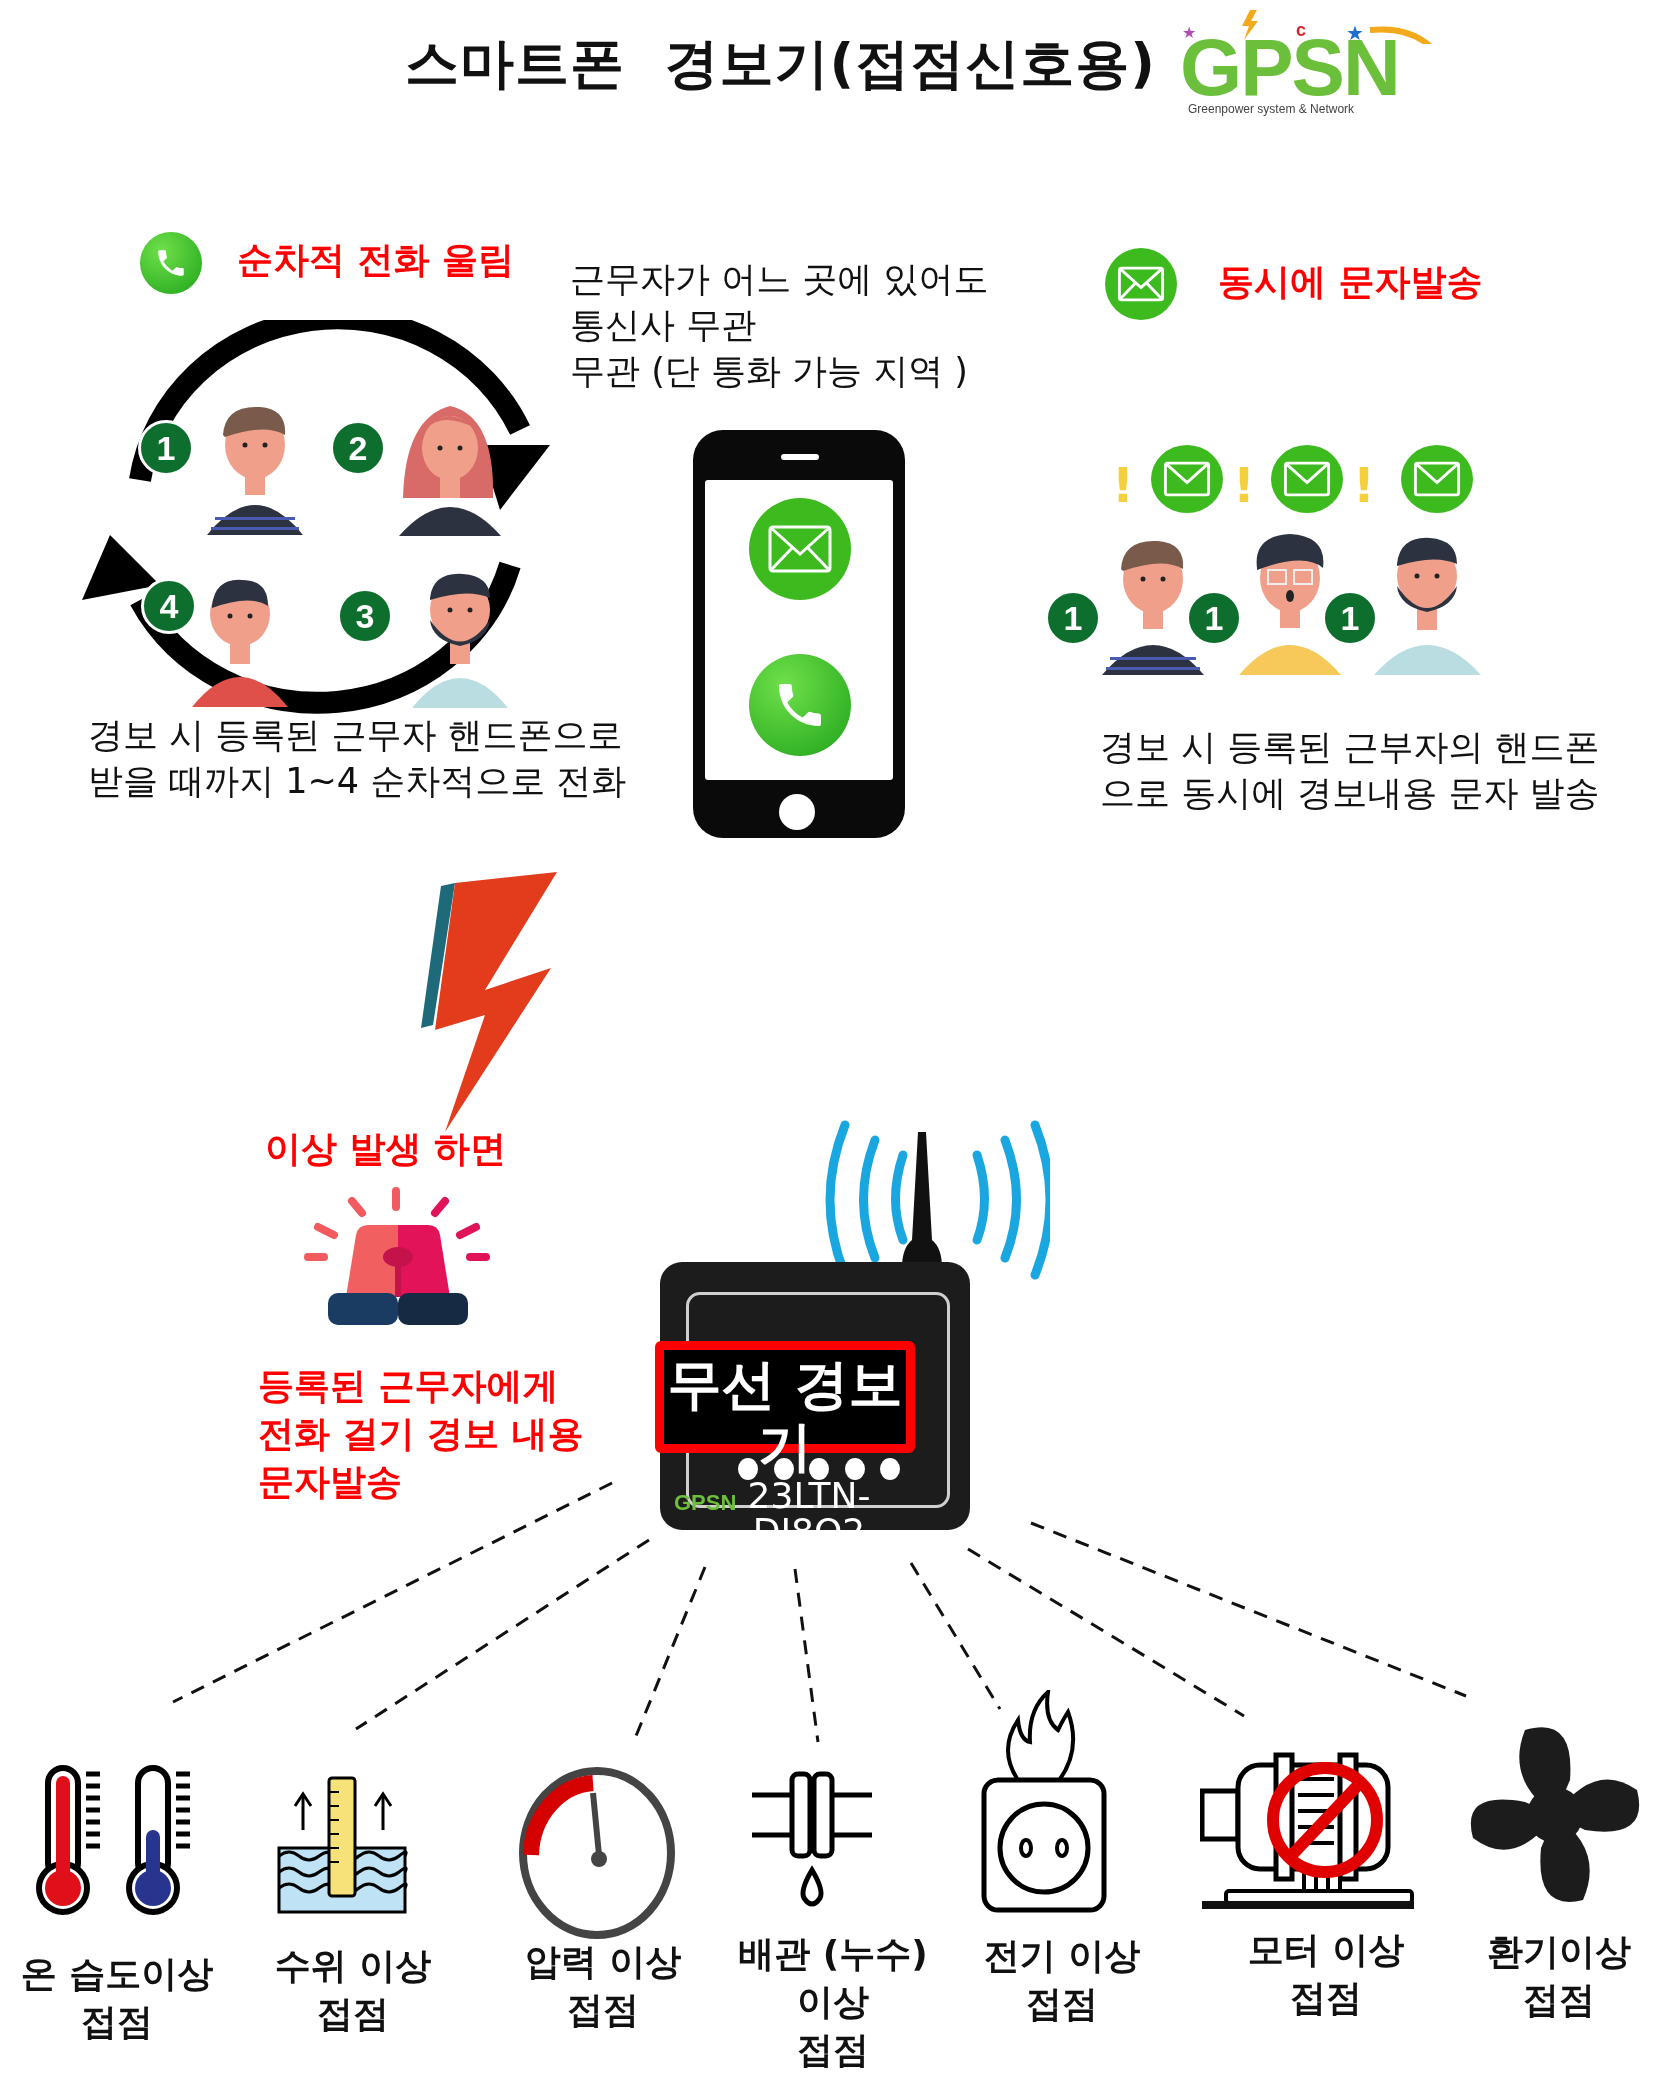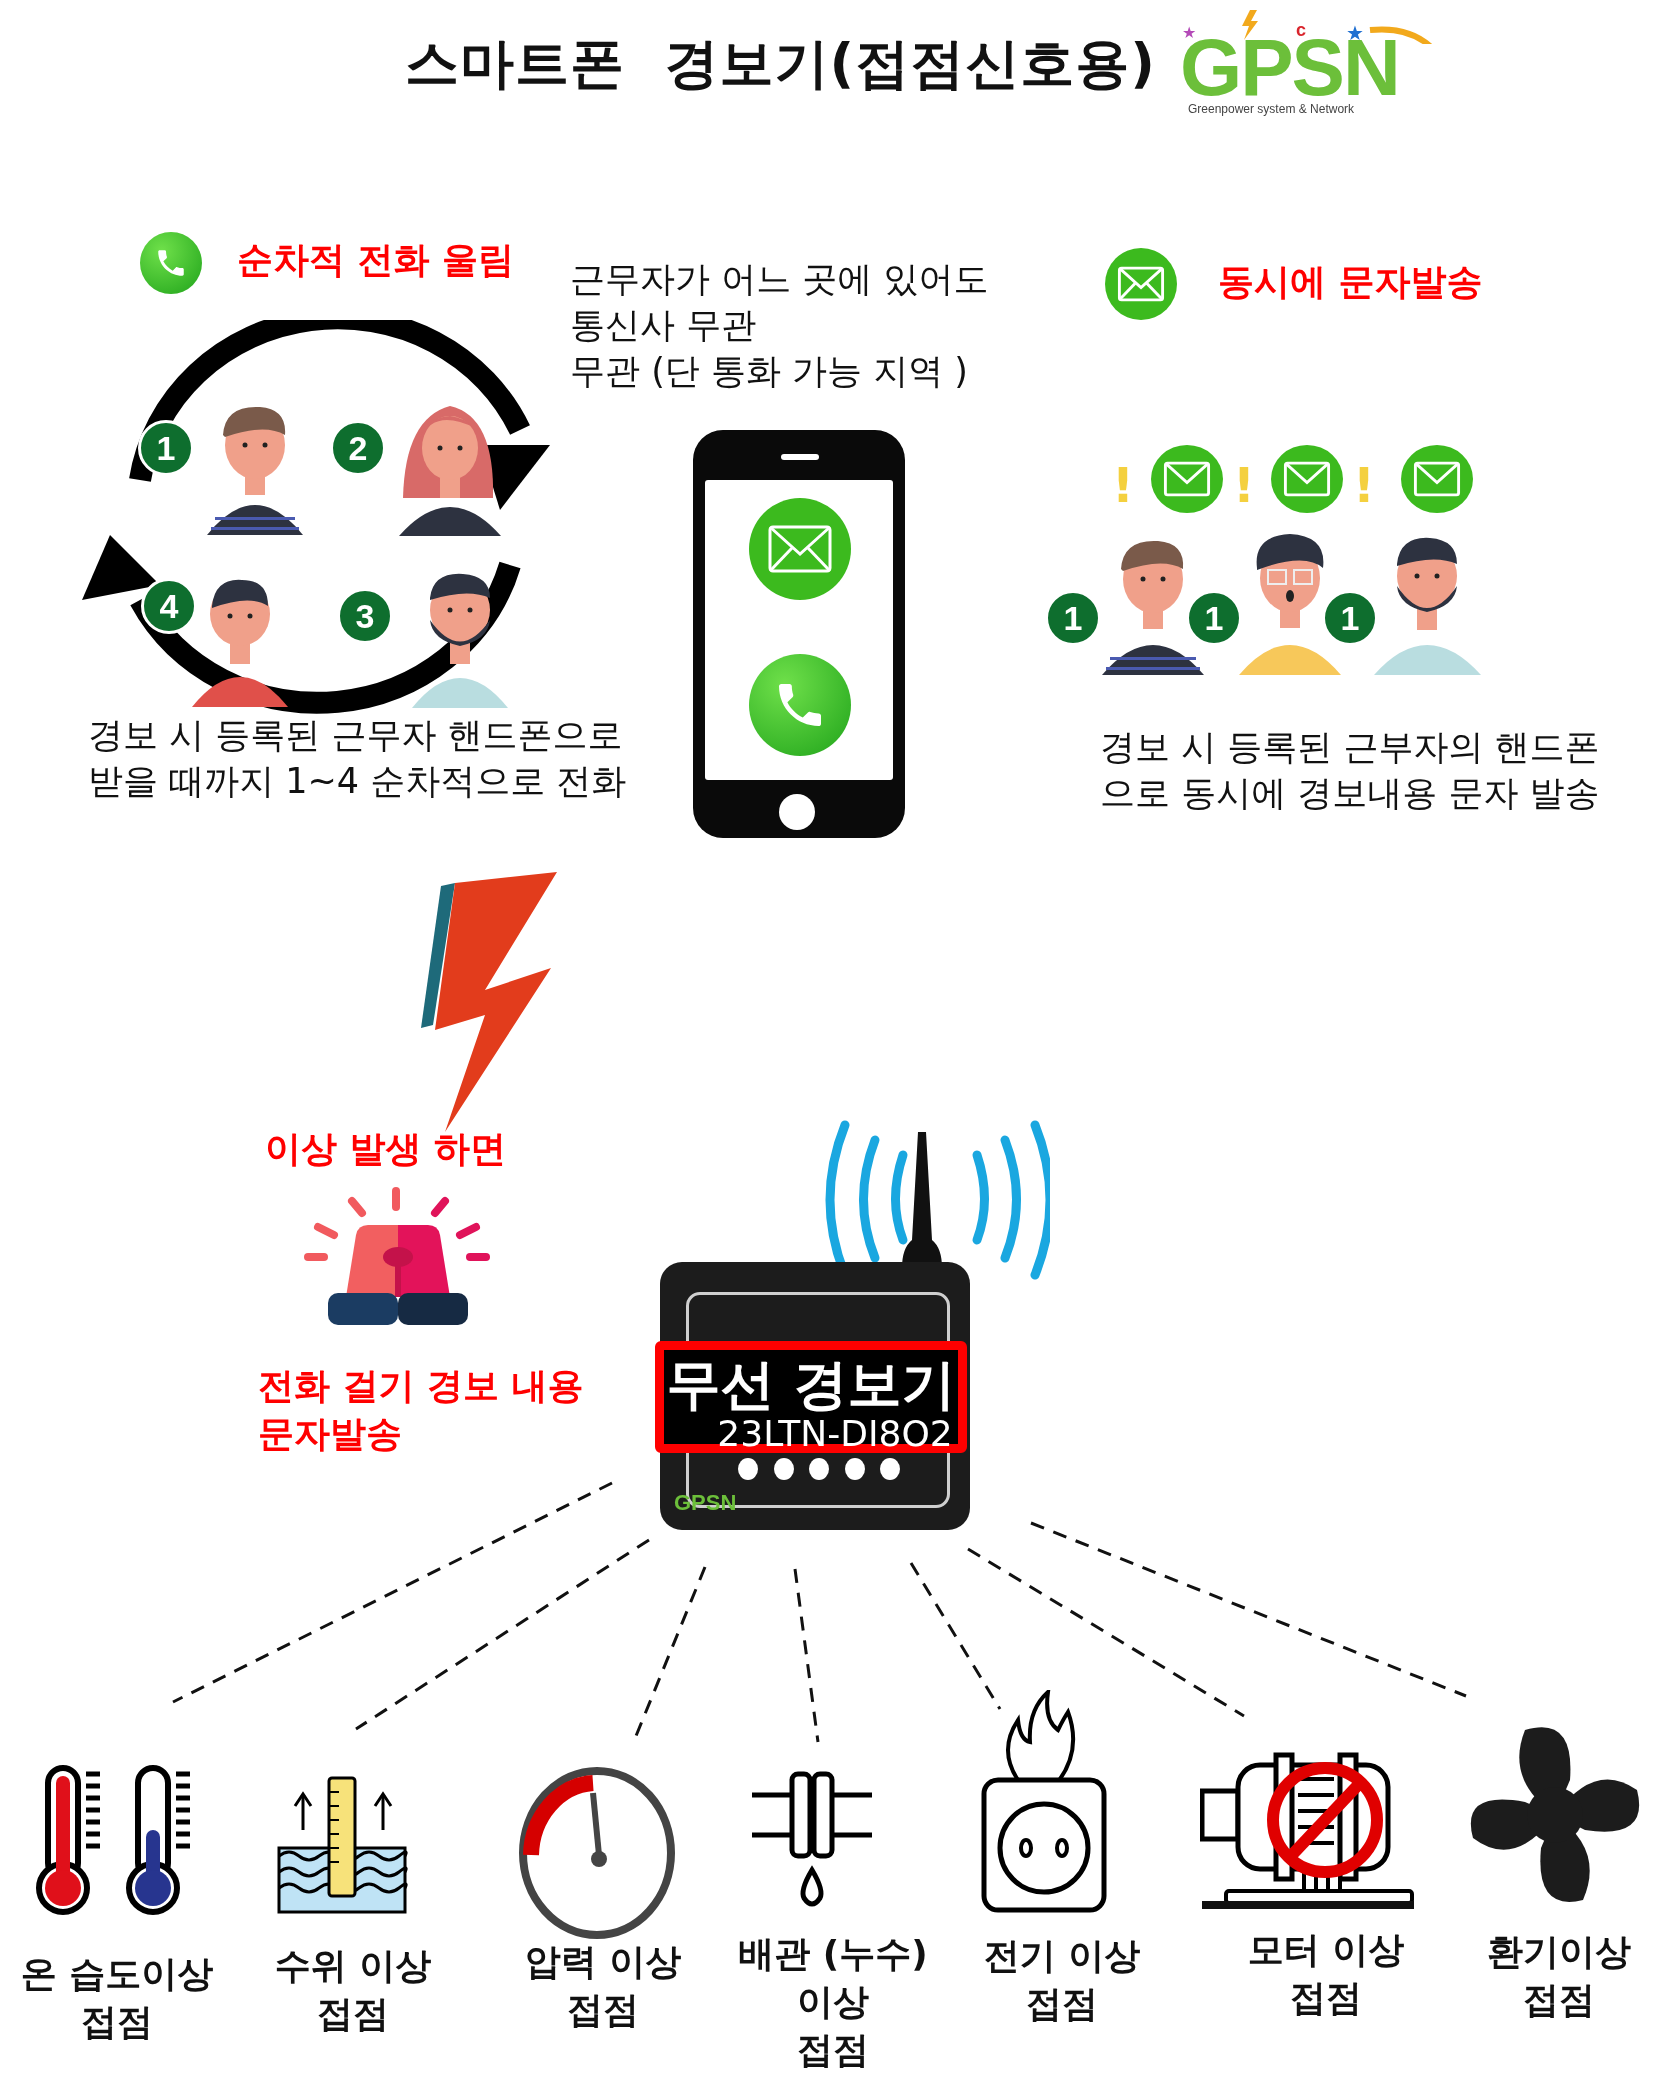--- a/index.html
+++ b/index.html
@@ -9,21 +9,21 @@
   .title { left:405px; top:28px; font-size:54px; font-weight:bold; letter-spacing:1px; white-space:pre; }
   .logo { left:1170px; top:4px; width:270px; height:120px; }
   .logo-text { position:absolute; left:10px; top:18px; font-family:"Liberation Sans",sans-serif; font-weight:900; font-size:80px; color:#6cbf3a; letter-spacing:-2px; }
   .logo-sub { position:absolute; left:18px; top:98px; font-family:"Liberation Sans",sans-serif; font-size:12px; color:#444; white-space:nowrap; }
   .red-head { color:#ff0000; font-weight:bold; font-size:36px; white-space:nowrap; }
   .body-txt { font-size:35px; color:#111; line-height:46px; white-space:nowrap; }
   .green-circle { border-radius:50%; background:#3cba1e; display:flex; align-items:center; justify-content:center; }
   .phone-circle { border-radius:50%; background:radial-gradient(circle at 35% 30%, #6fe04a, #1fa31a); display:flex; align-items:center; justify-content:center; }
   .num-badge { width:50px; height:50px; border-radius:50%; background:#0e6e2e; color:#fff; font-weight:bold; font-size:34px; display:flex; align-items:center; justify-content:center; font-family:"Liberation Sans",sans-serif; border:3px solid #fff; }
   .bottom-label { text-align:center; font-size:36px; font-weight:bold; line-height:48px; white-space:nowrap; transform:translateX(-50%); }
-  .device-label { position:absolute; left:655px; top:1341px; width:312px; height:112px; background:#000; border:9px solid #ff0000; border-radius:6px; box-sizing:border-box; color:#fff; text-align:center; }
+  .device-label { position:absolute; left:655px; top:1341px; width:260px; height:112px; background:#000; border:9px solid #ff0000; border-radius:6px; box-sizing:border-box; color:#fff; text-align:center; }
   .device-title { font-size:54px; font-weight:bold; line-height:62px; margin-top:4px; }
   .device-model { font-size:36px; line-height:36px; font-family:"DejaVu Sans",sans-serif;padding-left:48px; }
 </style>
 </head>
 <body>
 
 <div class="abs title">스마트폰  경보기(접점신호용)</div>
 <div class="abs logo">
   <svg width="270" height="40" style="position:absolute;left:0;top:0">
     <polygon points="80,6 72,22 79,22 74,36 88,17 81,17 87,6" fill="#f2a91c"></polygon>
@@ -227,20 +227,21 @@
   </g>
   <path d="M46,112 L56,50 Q58,40 68,40 L98,40 L98,112Z" fill="#f25f60"></path>
   <path d="M98,40 L128,40 Q138,40 140,50 L150,112 L98,112Z" fill="#e3135a"></path>
   <ellipse cx="98" cy="72" rx="15" ry="10" fill="#c4124a"></ellipse>
   <rect x="95" y="72" width="6" height="40" fill="#c4124a"></rect>
   <rect x="28" y="108" width="70" height="32" rx="10" fill="#1b3c62"></rect>
   <rect x="98" y="108" width="70" height="32" rx="10" fill="#162a43"></rect>
 </svg>
 
 <div class="abs red-head" style="left:258px;top:1362px;line-height:48px;font-size:36px;">
+  <div>등록된 근무자에게</div>
   <div>전화 걸기 경보 내용</div>
   <div>문자발송</div>
 </div>
 
 <svg class="abs" style="left:800px;top:1050px" width="250" height="240">
   <g fill="none" stroke="#1aa7e0" stroke-width="9" stroke-linecap="round">
     <path d="M45,75 Q15,150 45,225"></path>
     <path d="M75,90 Q52,150 75,208"></path>
     <path d="M103,105 Q88,150 103,190"></path>
     <path d="M177,105 Q192,150 177,190"></path>

